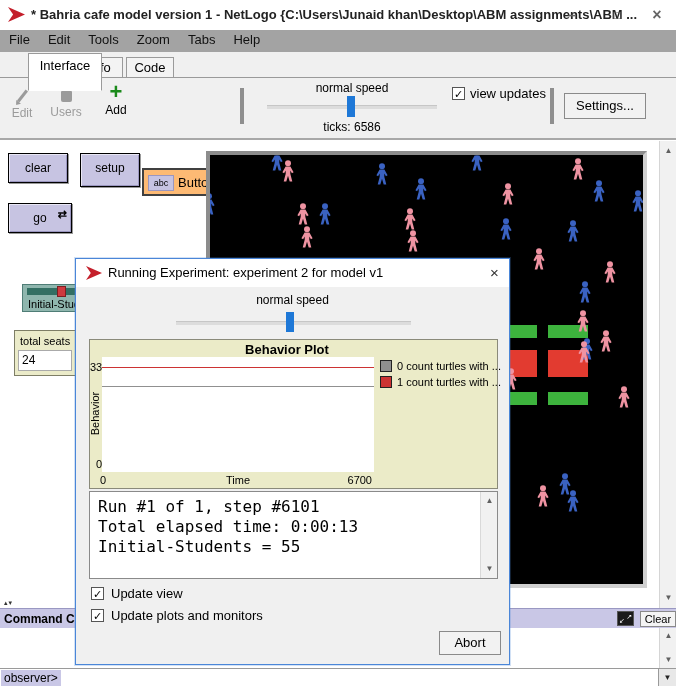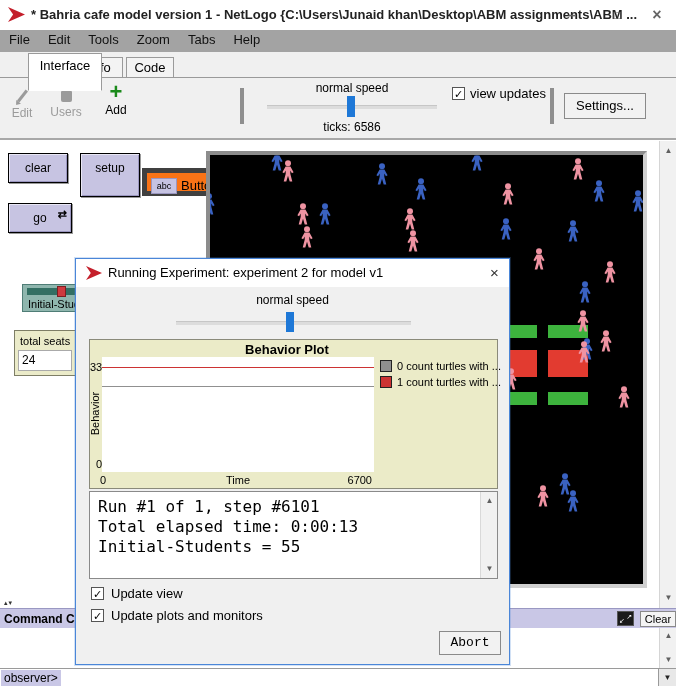--- a/index.html
+++ b/index.html
@@ -28,21 +28,21 @@
   .tool{position:absolute;width:40px;text-align:center;}
   .tool .lbl{font-size:12px;margin-top:3px;}
   .gray{color:#9b9b9b;}
   .pencil{width:3px;height:14px;background:#9b9b9b;transform:rotate(38deg);margin:3px auto 0;position:relative;}
   .pencil:after{content:"";position:absolute;bottom:-4px;left:-1px;border-left:3px solid transparent;border-right:3px solid transparent;border-top:4px solid #9b9b9b;}
   .trash{position:relative;width:13px;height:17px;margin:1px auto 0;}
   .trash .hdl{position:absolute;top:0;left:4px;width:5px;height:2px;background:#9b9b9b;}
   .trash .lid{position:absolute;top:2px;left:0;width:13px;height:2px;background:#9b9b9b;}
   .trash .can{position:absolute;top:6px;left:1px;width:11px;height:11px;background:#9b9b9b;border-radius:1px 1px 2px 2px;}
   .plus{font-size:22px;font-weight:900;color:#1b8a1b;line-height:16px;}
-  #widget-combo{left:142px;top:90px;width:86px;height:28px;background:#f97316;border:5px solid #404040;box-sizing:border-box;}
+  #widget-combo{left:142px;top:90px;width:86px;height:28px;background:#fdba74;border:2px solid #404040;box-sizing:border-box;}
   #widget-chip{left:4px;top:5px;width:26px;height:16px;background:#c6c3e2;border:1px solid #9a96c0;font-size:9px;text-align:center;line-height:15px;box-sizing:border-box;}
   #widget-combo .name{left:34px;top:0;line-height:26px;font-size:13px;}
   .dd-arrow{font-size:10px;color:#333;}
   .vsep{width:4px;height:36px;background:#8f8f8f;}
   .slider-track{height:3px;background:#dcdcdc;border-top:1px solid #c6c6c6;}
   .slider-handle{width:8px;background:#1e78d7;}
   .small-label{font-size:12px;text-align:center;}
   .chk{width:13px;height:13px;background:#fff;border:1px solid #555;font-size:11px;line-height:12px;text-align:center;box-sizing:border-box;}
   #combo-cont{left:452px;top:107px;width:80px;height:24px;background:#f5f5f5;border:1px solid #8a8a8a;box-sizing:border-box;font-size:13px;}
   .winbtn2{background:#f2f2f2;border:1px solid #8a8a8a;box-sizing:border-box;text-align:center;font-size:13px;}
@@ -94,21 +94,21 @@
   .ytick{position:absolute;width:12px;text-align:right;font-size:11px;}
   .xrow{position:absolute;top:134px;font-size:11px;}
   #plot-ylabel{left:-27px;top:67px;width:64px;height:13px;font-size:11px;text-align:center;transform:rotate(-90deg);}
   .legend-entry{position:absolute;left:290px;height:13px;}
   .legend-swatch{position:absolute;left:0;top:0;width:12px;height:12px;border:1px solid #222;box-sizing:border-box;}
   .legend-label{position:absolute;left:17px;top:0;font-size:11px;white-space:nowrap;}
   #dlg-output{left:13px;top:232px;width:409px;height:88px;background:#fff;border:1px solid #8a8a8a;box-sizing:border-box;}
   #dlg-output-text{left:8px;top:5px;font-family:"DejaVu Sans Mono","Liberation Mono",monospace;font-size:16px;line-height:20px;white-space:pre;}
   .chk-row{position:absolute;left:15px;height:16px;}
   .chk-row .lbl{position:absolute;left:20px;top:0;font-size:13px;white-space:nowrap;}
-  #abort-btn{left:363px;top:372px;width:62px;height:24px;line-height:22px;font-family:Liberation Mono, monospace;}
+  #abort-btn{left:363px;top:372px;width:62px;height:24px;line-height:22px;}
 </style>
 </head>
 <body>
 
 <svg width="0" height="0" style="position:absolute">
   <symbol id="person-shape" viewBox="0 0 14 22">
     <circle cx="7" cy="3.2" r="3"></circle>
     <path d="M4.6,6.6 L9.4,6.6 L12.6,12.2 L10.9,13.2 L9.3,10.4 L9.3,13.8 L11.3,21.5 L8.7,21.5 L7,15.8 L5.3,21.5 L2.7,21.5 L4.7,13.8 L4.7,10.4 L3.1,13.2 L1.4,12.2 Z"></path>
   </symbol>
 </svg>
@@ -166,21 +166,21 @@
     <div class="abs" style="left:470px;top:8px;font-size:13px;">view updates</div>
     <div class="abs" id="combo-cont">
       <span class="abs" style="left:7px;top:3px;">continuous</span>
       <span class="abs dd-arrow" style="left:64px;top:6px;">▼</span>
     </div>
     <div class="abs vsep" style="left:550px;top:10px;"></div>
     <div class="abs winbtn2" style="left:564px;top:15px;width:82px;height:26px;line-height:24px;">Settings...</div>
   </div>
 
   <div class="abs nl-btn" style="left:8px;top:153px;width:60px;height:30px;line-height:28px;">clear</div>
-  <div class="abs nl-btn" style="left:80px;top:153px;width:60px;height:44px;line-height:28px;">setup</div>
+  <div class="abs nl-btn" style="left:80px;top:153px;width:60px;height:34px;line-height:28px;">setup</div>
   <div class="abs nl-btn" style="left:8px;top:203px;width:64px;height:30px;line-height:28px;"><span>go</span><span id="go-icon">⇄</span></div>
 
   <div class="abs" id="slider-widget">
     <div class="abs groove"></div>
     <div class="abs shandle"></div>
     <div class="abs slbl">Initial-Students</div>
   </div>
 
   <div class="abs" id="monitor">
     <div class="abs mlbl">total seats</div>

